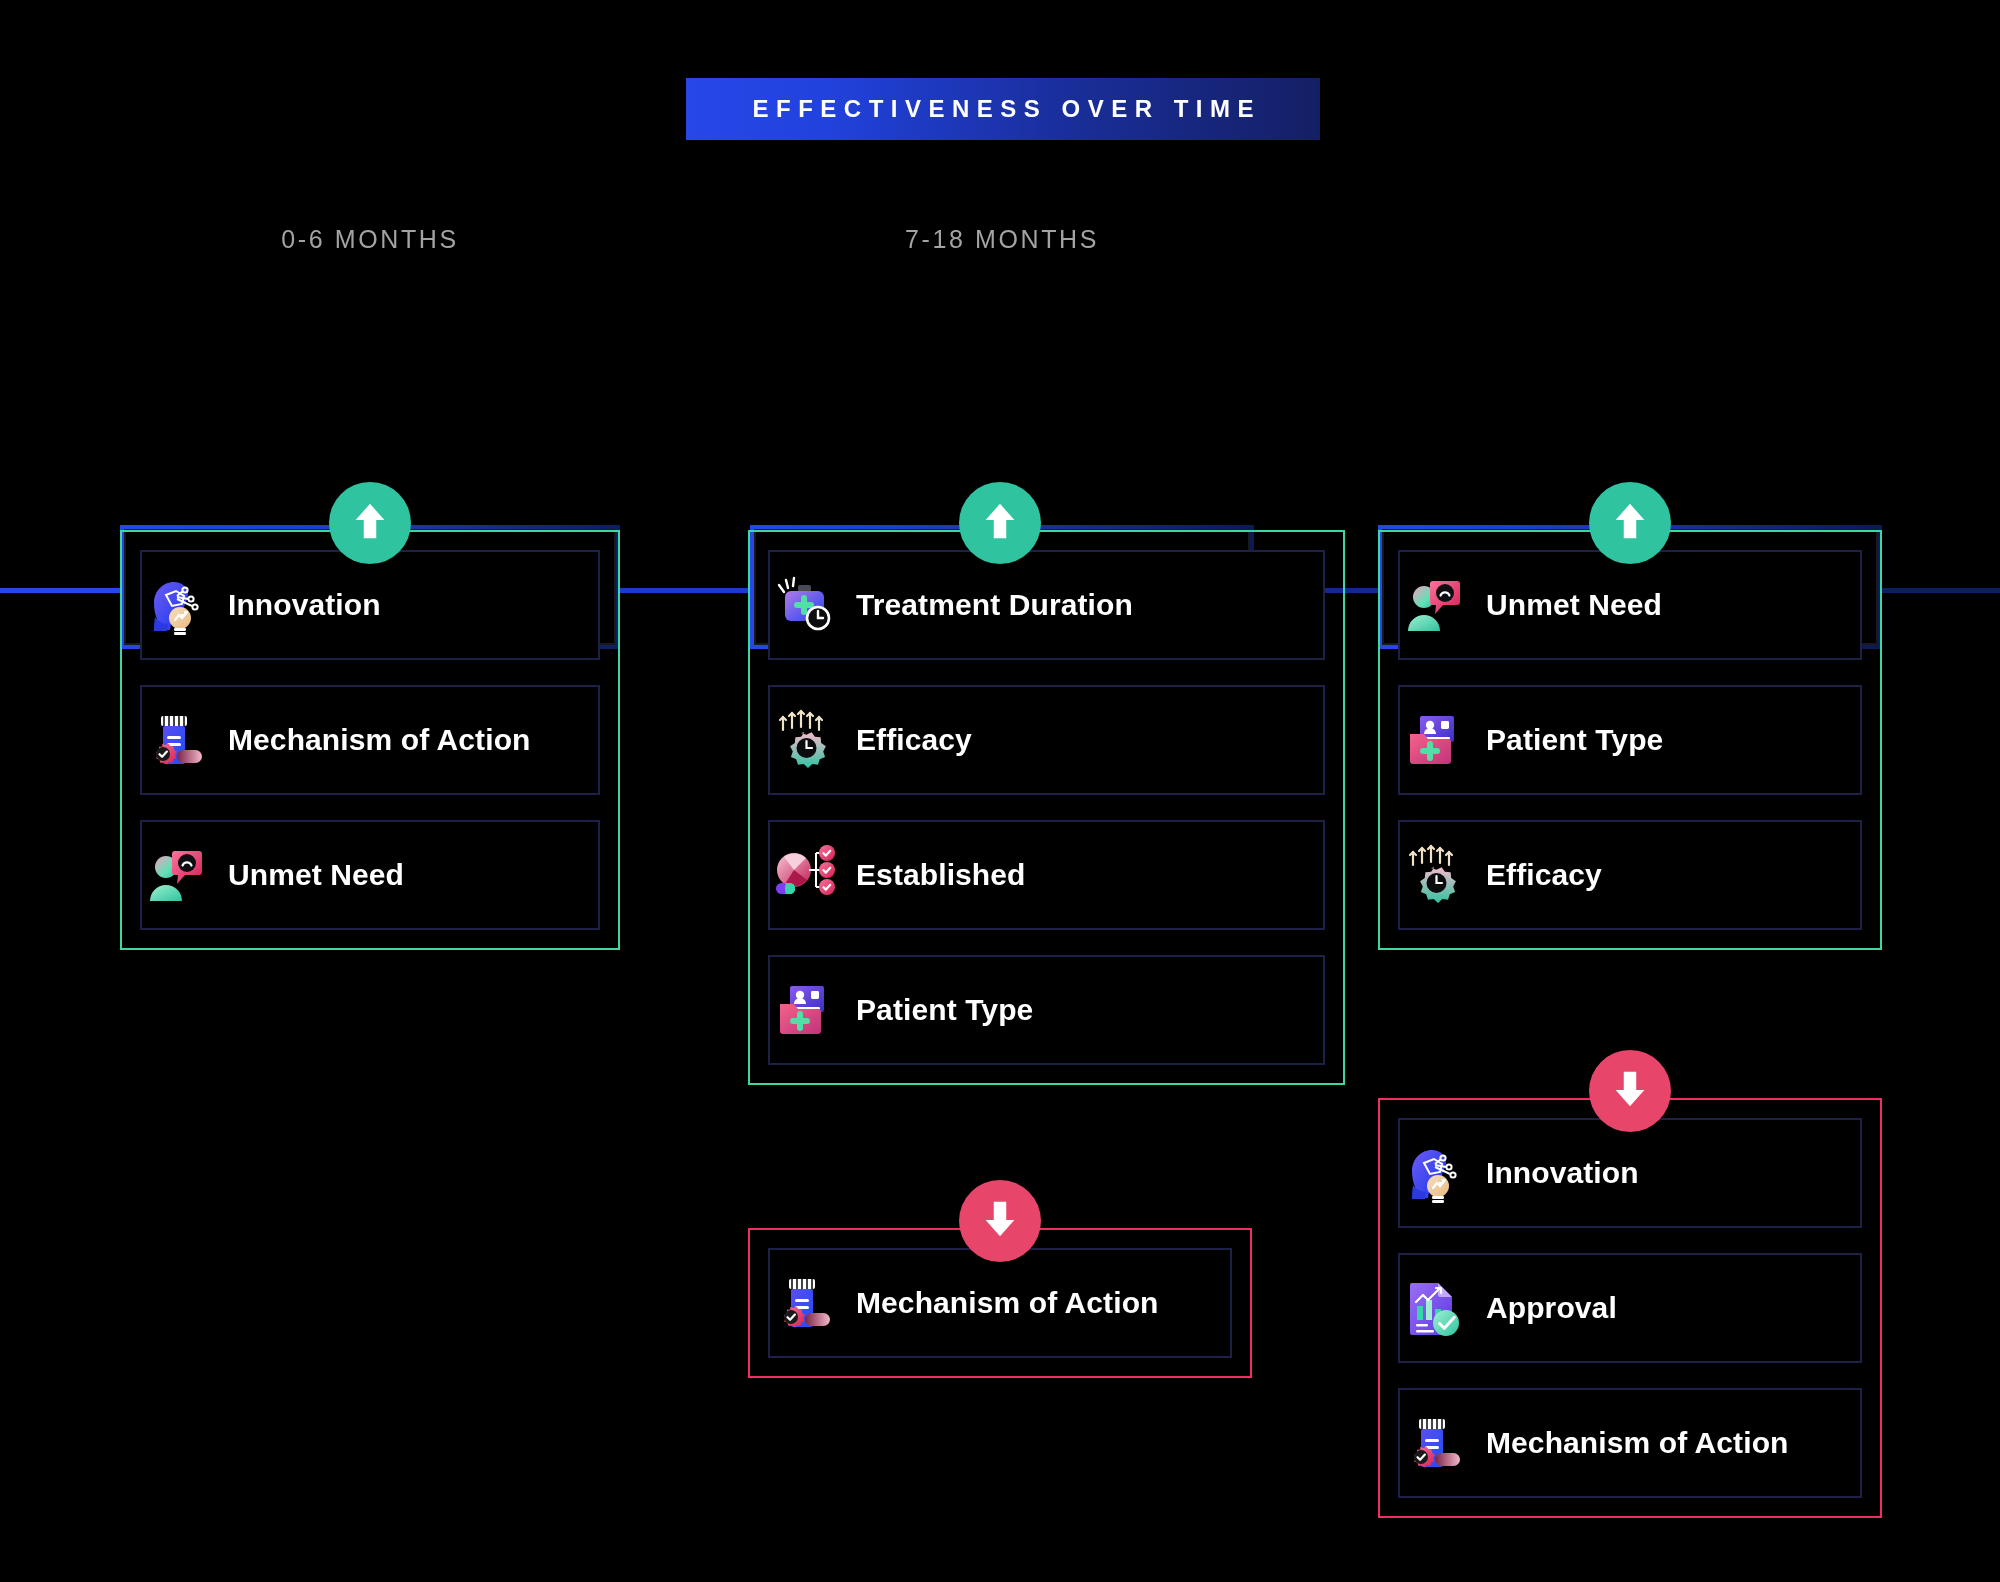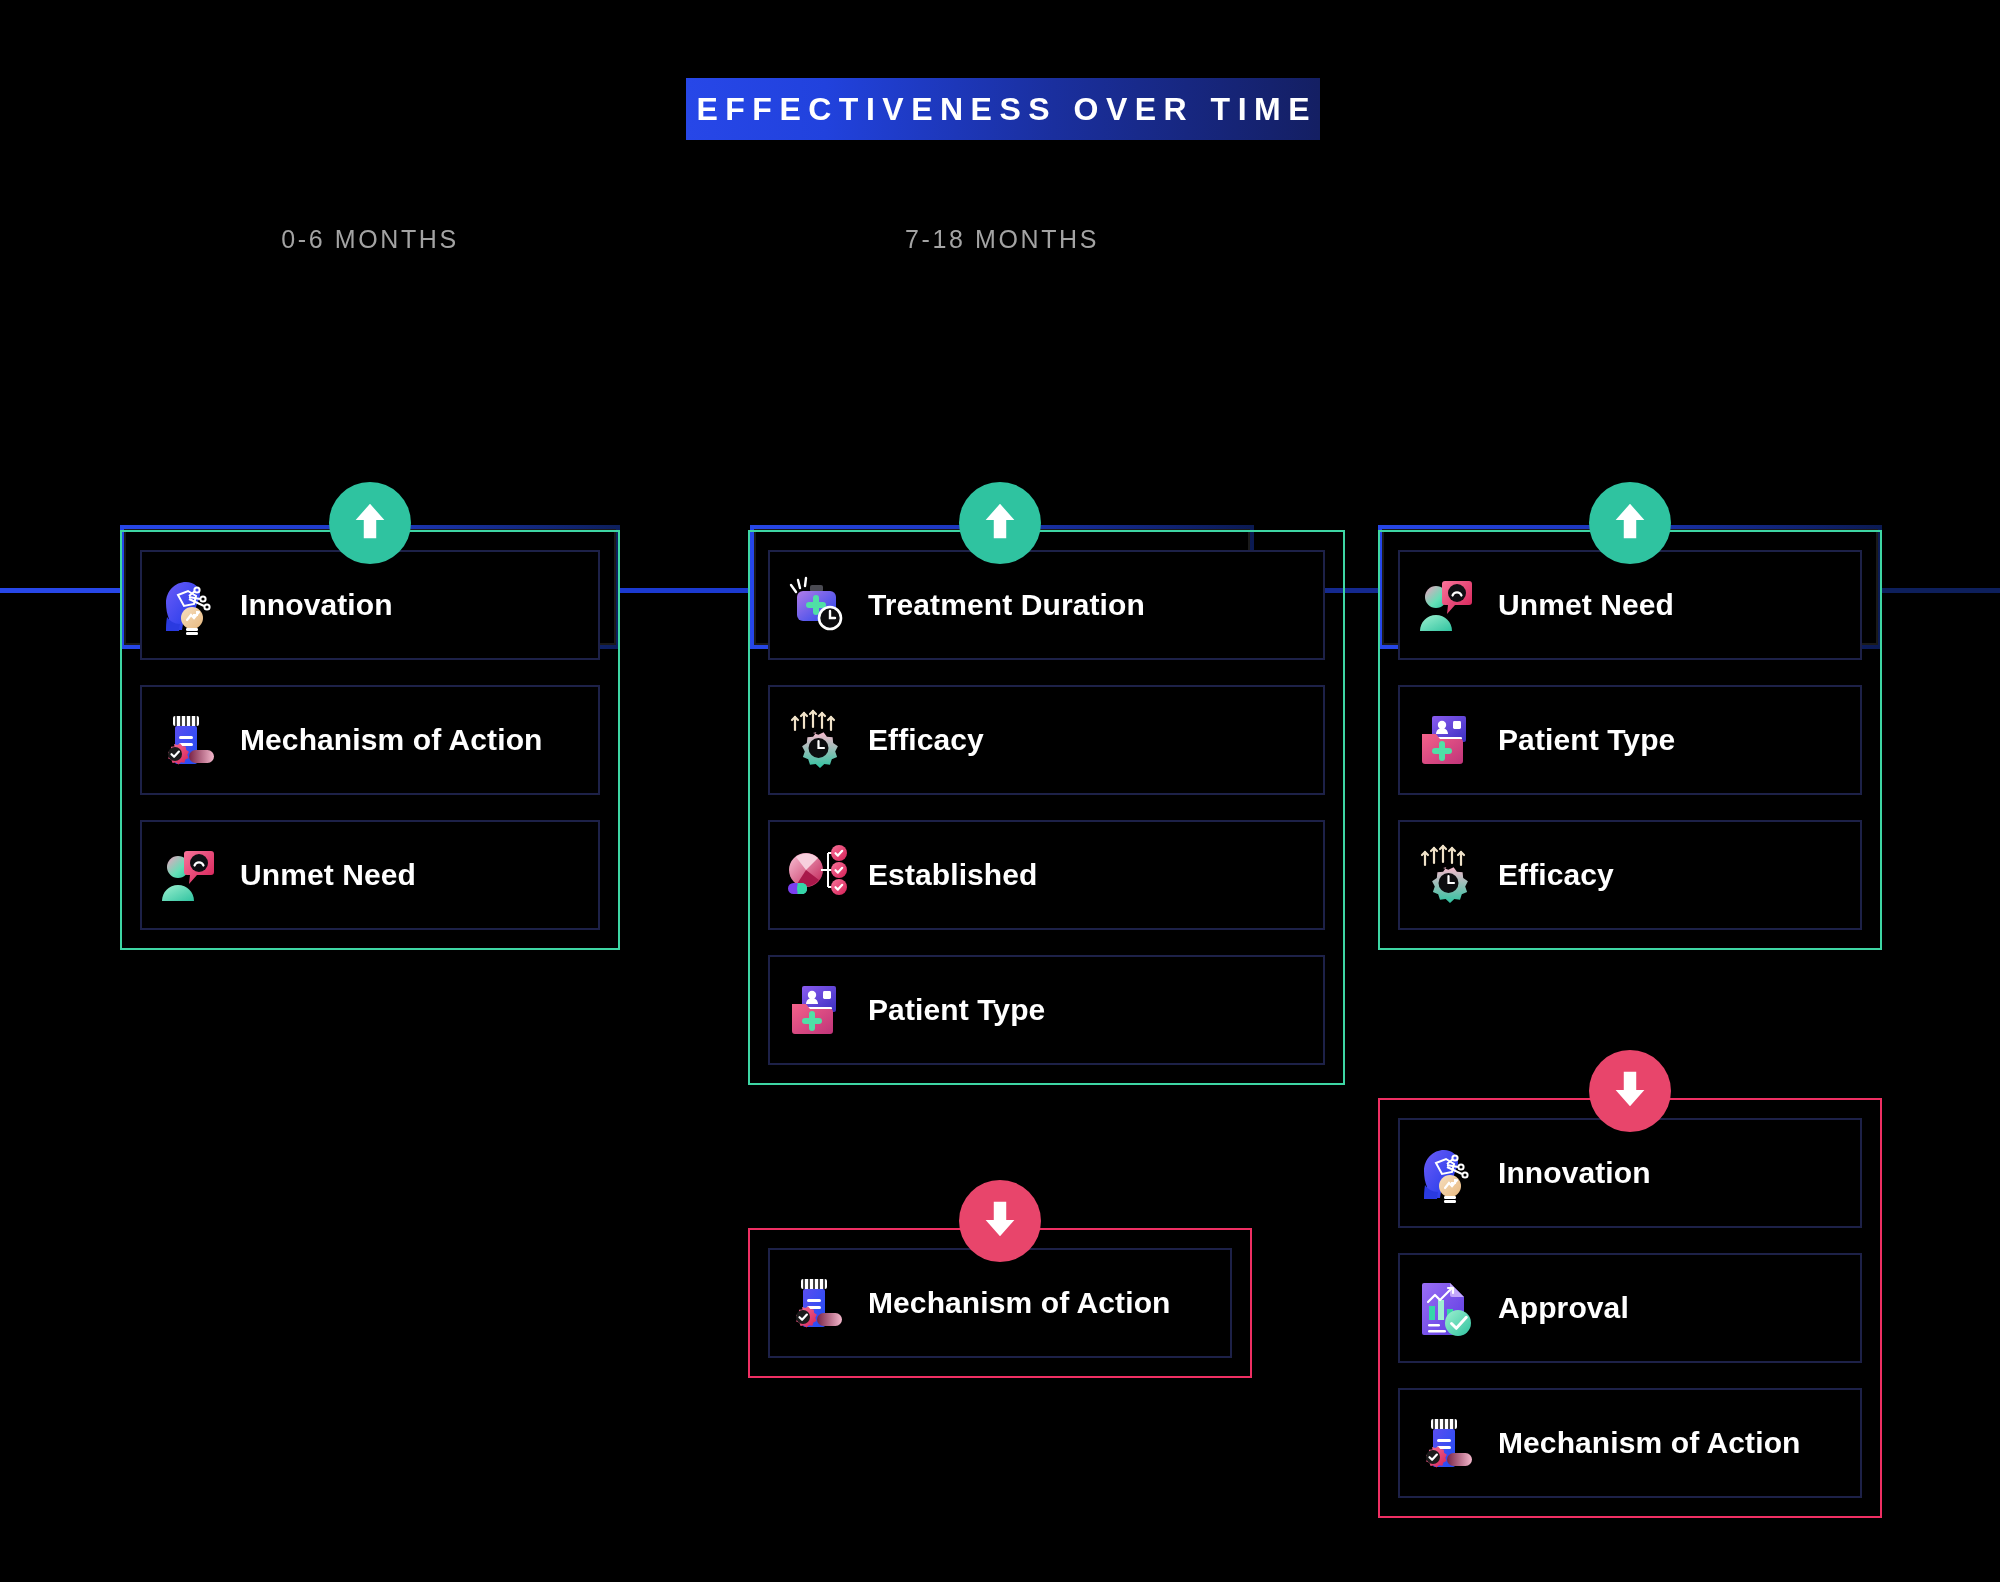--- a/index.html
+++ b/index.html
@@ -26,21 +26,21 @@
     top: 78px;
     width: 634px;
     height: 62px;
     background: linear-gradient(90deg, #2747e8 0%, #2142dd 22%, #1a2f9e 58%, #141f63 100%);
     display: flex;
     align-items: center;
     justify-content: center;
   }
   .title-banner span {
     color: #ffffff;
-    font-size: 32px;
+    font-size: 24px;
     font-weight: bold;
     letter-spacing: 7.5px;
     text-indent: 7.5px;
   }
 
   
   .timeline {
     position: absolute;
     left: 0;
     top: 225px;
@@ -101,21 +101,21 @@
   }
   .group.up { border-color: #3ed6a4; }
   .group.down { border-color: #ef2f63; }
 
   .card {
     height: 110px;
     border: 2px solid #1d2148;
     background: #000000;
     display: flex;
     align-items: center;
-    padding-left: 12px;
+    padding-left: 0;
     gap: 18px;
   }
   .card-label {
     color: #ffffff;
     font-size: 30px;
     font-weight: bold;
     letter-spacing: 0.1px;
     white-space: nowrap;
   }
 

